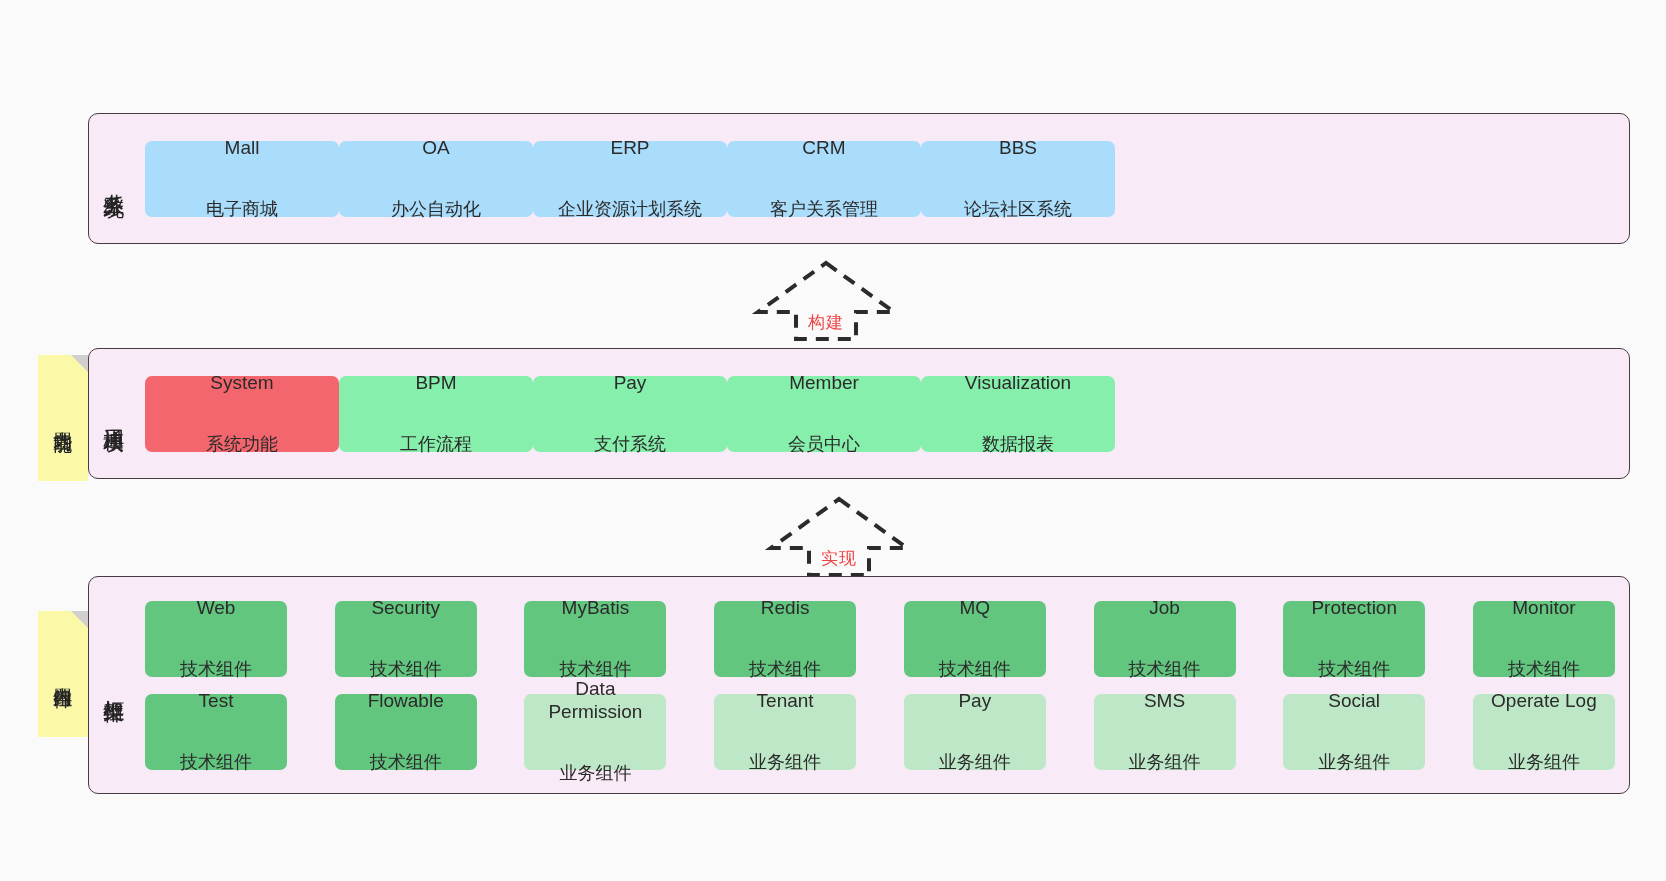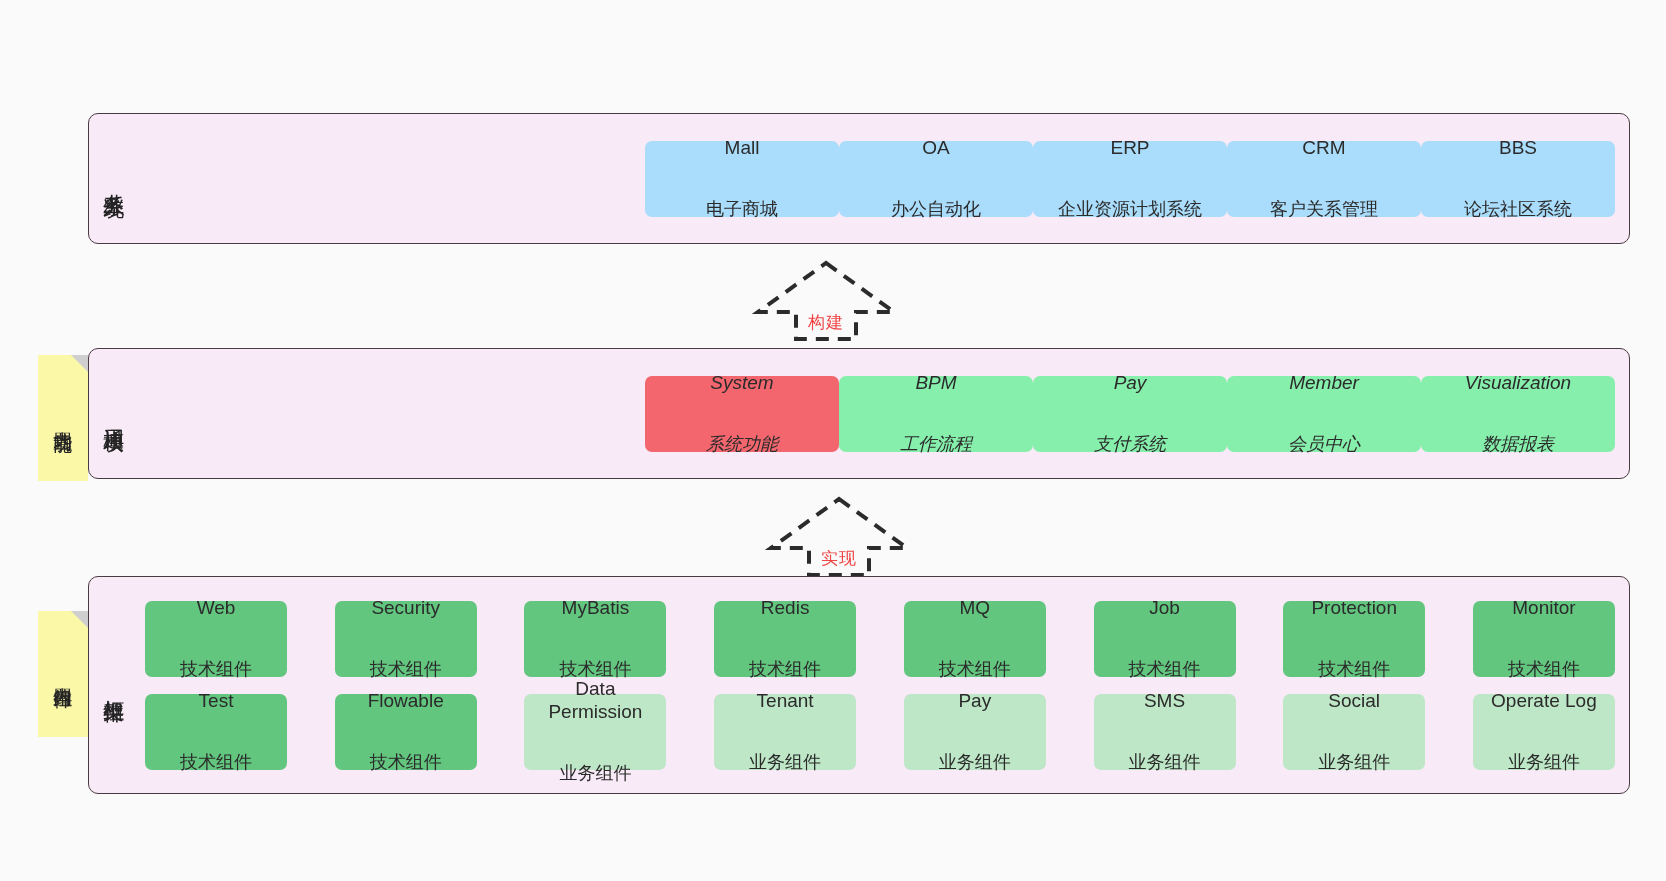--- a/index.html
+++ b/index.html
@@ -34,21 +34,21 @@
     letter-spacing:1px;
     writing-mode:vertical-rl;
     text-orientation:upright;
     color:#232323;
     white-space:nowrap;
   }
   .layer-body{
     flex:1;
     display:flex;
     align-items:center;
-    justify-content:flex-end;
+    justify-content:flex-start;
     padding:0 14px 0 6px;
     box-sizing:border-box;
   }
   .layer-body.two-row{
     flex-direction:column;
     justify-content:center;
     gap:17px;
     padding:0 14px 0 6px;
   }
   .row{
@@ -80,21 +80,21 @@
   .c-pink{background:#86efac;}
   .c-green{background:#62c67f;}
   .c-lgreen{background:#bde7c6;}
 
   
   #layer-business{left:88px;top:113px;width:1542px;height:131px;}
   #layer-business .card{width:194px;height:76px;}
 
   
   #layer-common{left:88px;top:348px;width:1542px;height:131px;}
-  #layer-common .card{width:194px;height:76px;font-style:italic;}
+  #layer-common .card{width:194px;height:76px;}
 
   
   #layer-framework{left:88px;top:576px;width:1542px;height:218px;}
   #layer-framework .card{width:142px;height:76px;}
 
   
   .note{
     position:absolute;
     width:50px;
     background:#fbf8a8;

